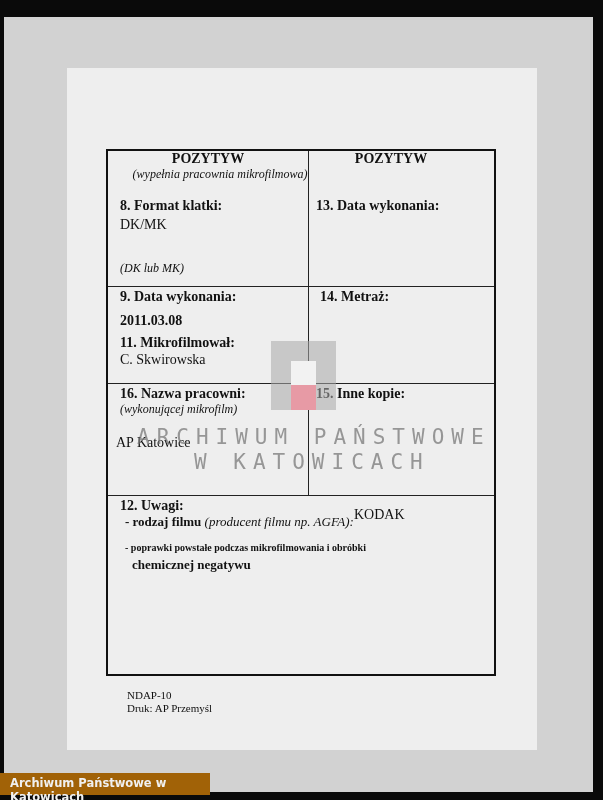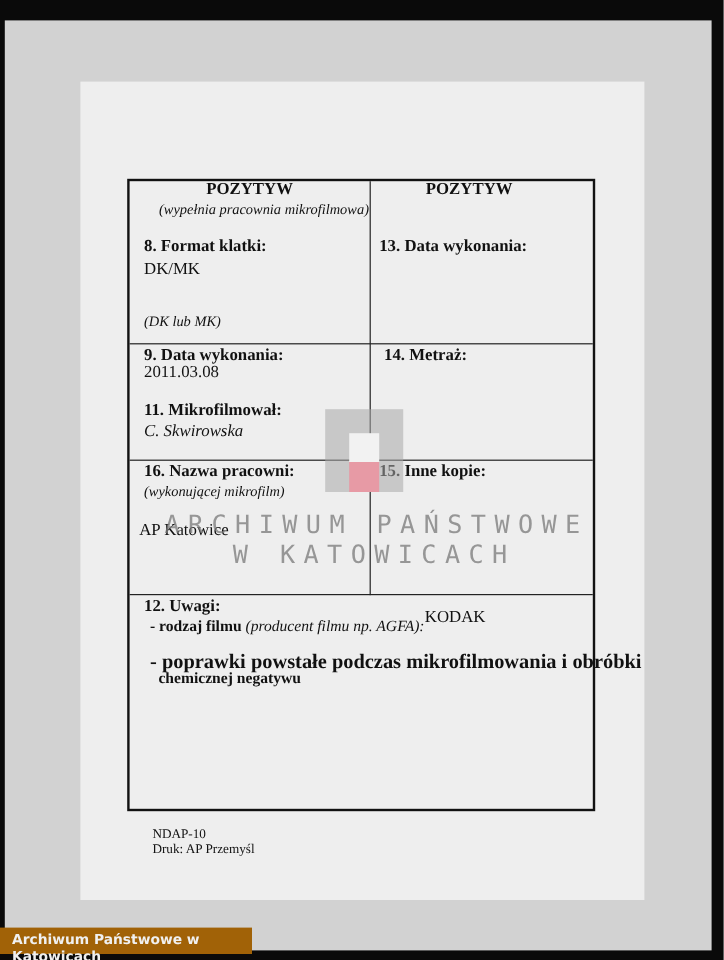--- a/index.html
+++ b/index.html
@@ -39,37 +39,37 @@
   <div class="t head" style="left:0;top:0;width:200px;">POZYTYW</div>
   <div class="t sub" style="left:0;top:16px;width:200px;padding-left:12px;">(wypełnia pracownia mikrofilmowa)</div>
   <div class="t lbl" style="left:12px;top:47px;">8. Format klatki:</div>
   <div class="t val" style="left:12px;top:66px;">DK/MK</div>
   <div class="t i" style="left:12px;top:110px;font-size:12px;">(DK lub MK)</div>
 
   <div class="t head" style="left:200px;top:0;width:166px;">POZYTYW</div>
   <div class="t lbl" style="left:208px;top:47px;">13. Data wykonania:</div>
 
   <div class="t lbl" style="left:12px;top:138px;">9. Data wykonania:</div>
-  <div class="t val" style="left:12px;top:152px;">2011.03.08</div>
+  <div class="t val" style="left:12px;top:162px;font-weight:bold;">2011.03.08</div>
   <div class="t lbl" style="left:12px;top:184px;">11. Mikrofilmował:</div>
-  <div class="t val" style="left:12px;top:201px;font-style:italic;">C. Skwirowska</div>
+  <div class="t val" style="left:12px;top:201px;">C. Skwirowska</div>
   <div class="t lbl" style="left:212px;top:138px;">14. Metraż:</div>
 
   <div class="t lbl" style="left:12px;top:235px;">16. Nazwa pracowni:</div>
   <div class="t i" style="left:12px;top:251px;font-size:12px;">(wykonującej mikrofilm)</div>
   <div class="t val" style="left:8px;top:284px;">AP Katowice</div>
   <div class="t lbl" style="left:208px;top:235px;">15. Inne kopie:</div>
 
   <div class="t lbl" style="left:12px;top:347px;">12. Uwagi:</div>
   <div class="t" style="left:17px;top:363px;font-size:13px;">
     <span class="b">- rodzaj filmu</span>
     <span class="i">(producent filmu np. AGFA):</span>
   </div>
   <div class="t val" style="left:246px;top:356px;">KODAK</div>
-  <div class="t b" style="left:17px;top:391px;font-size:17px;">- poprawki powstałe podczas mikrofilmowania i obróbki</div>
+  <div class="t b" style="left:17px;top:391px;font-size:10px;">- poprawki powstałe podczas mikrofilmowania i obróbki</div>
   <div class="t b" style="left:24px;top:406px;font-size:13px;">chemicznej negatywu</div>
 </div>
 
 <div class="footer" style="top:689px;">NDAP-10</div>
 <div class="footer" style="top:702px;">Druk: AP Przemyśl</div>
 
 <div class="wm-logo">
   <div class="w"></div>
   <div class="r"></div>
 </div>

